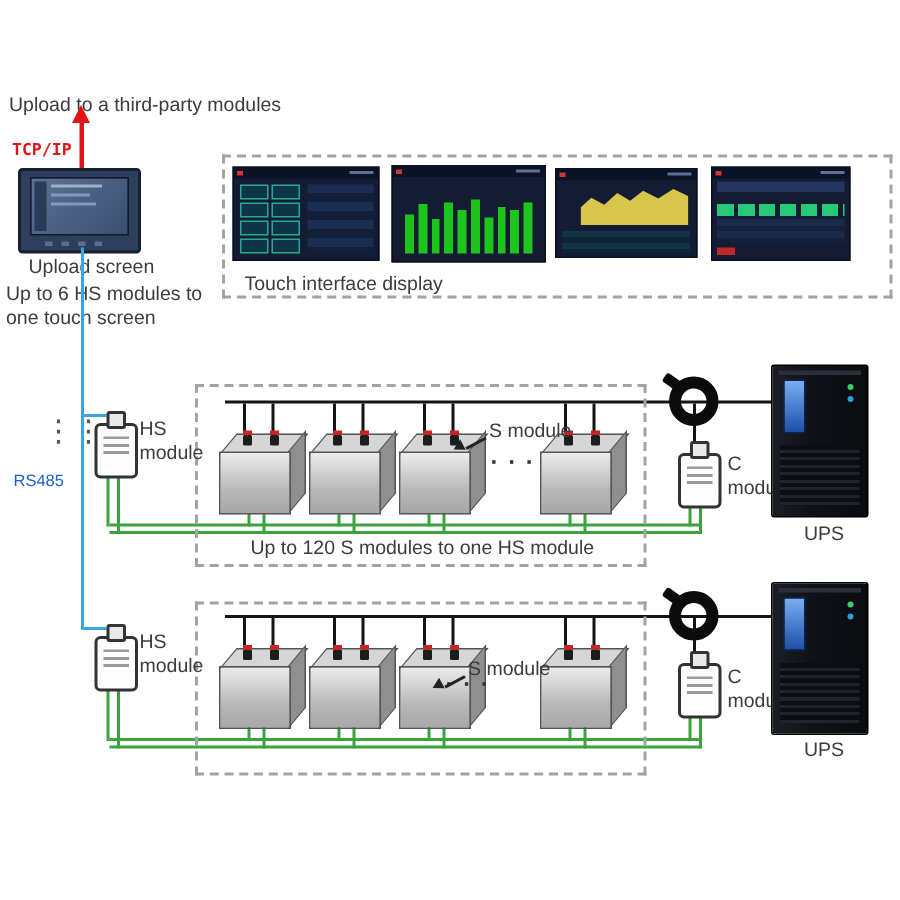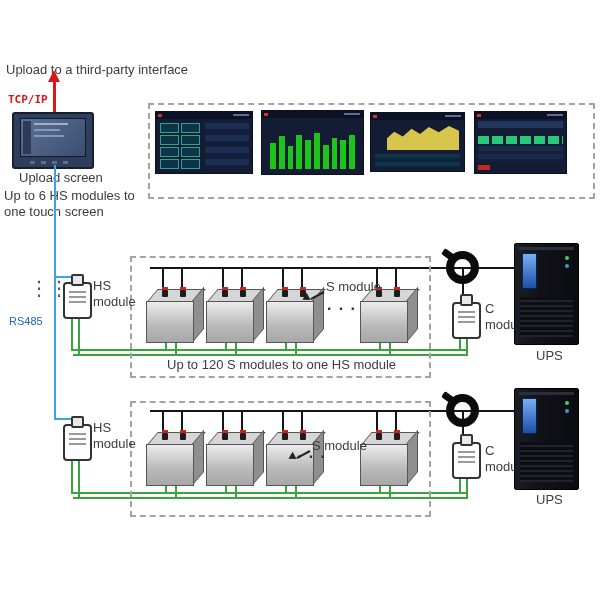--- a/index.html
+++ b/index.html
@@ -88,21 +88,21 @@
     border-top:4px solid transparent; border-bottom:4px solid transparent;
     border-right:7px solid #222; transform:rotate(-28deg); }
 
   .wire { position:absolute; }
 </style>
 </head>
 <body>
 
 <div id="canvas">
 
-  <div class="lbl nowrap" style="left:6px;top:62px">Upload to a third-party interface</div>
+  <div class="lbl nowrap" style="left:6px;top:62px">Upload to a third-party modules</div>
   <div style="position:absolute;left:53px;top:82px;width:3px;height:30px;background:#e01616"></div>
   <div class="tri-up" style="left:48px;top:70px"></div>
   <div class="lbl nowrap" style="left:8px;top:93px;color:#e01616;font-weight:bold;font-size:11px;font-family:'DejaVu Sans Mono',monospace">TCP/IP</div>
 
   <div style="position:absolute;left:12px;top:112px;width:78px;height:53px;background:#2e3f5e;border:2px solid #151f30;border-radius:3px">
     <div style="position:absolute;left:6px;top:4px;right:6px;bottom:10px;background:linear-gradient(135deg,#5e7294,#3a4e72);border:1px solid #10192a">
       <div style="position:absolute;left:2px;top:2px;width:8px;bottom:2px;background:#2c3c58"></div>
       <div style="position:absolute;left:13px;top:4px;width:34px;height:2px;background:#9fb0cc"></div>
       <div style="position:absolute;left:13px;top:10px;width:26px;height:2px;background:#8799b8"></div>
       <div style="position:absolute;left:13px;top:16px;width:30px;height:2px;background:#8799b8"></div>
@@ -153,20 +153,21 @@
     <div class="s3-area"></div>
     <div class="s3-table"></div>
   </div>
   <div class="mini-screen" style="left:474px;top:111px;width:91px;height:61px">
     <div class="mini-topbar"></div>
     <div class="s4-head"></div>
     <div class="s4-hot"></div>
     <div class="s4-rows"></div>
     <div class="s4-red"></div>
   </div>
+  <div class="lbl nowrap" style="left:163px;top:181px">Touch interface display</div>
 
   <div style="position:absolute;inset:0">
 
     <div class="wire" style="left:54px;top:165px;width:2px;height:255px;background:#3aa5e0"></div>
     <div class="wire" style="left:56px;top:276px;width:15px;height:2px;background:#3aa5e0"></div>
     <div class="wire" style="left:56px;top:418px;width:15px;height:2px;background:#3aa5e0"></div>
 
     <div class="wire" style="left:150px;top:267px;width:364px;height:2px;background:#151515"></div>
     <div class="wire" style="left:462px;top:269px;width:2px;height:33px;background:#151515"></div>
     <div class="wire" style="left:73px;top:349px;width:394px;height:2px;background:#3ba33b"></div>

